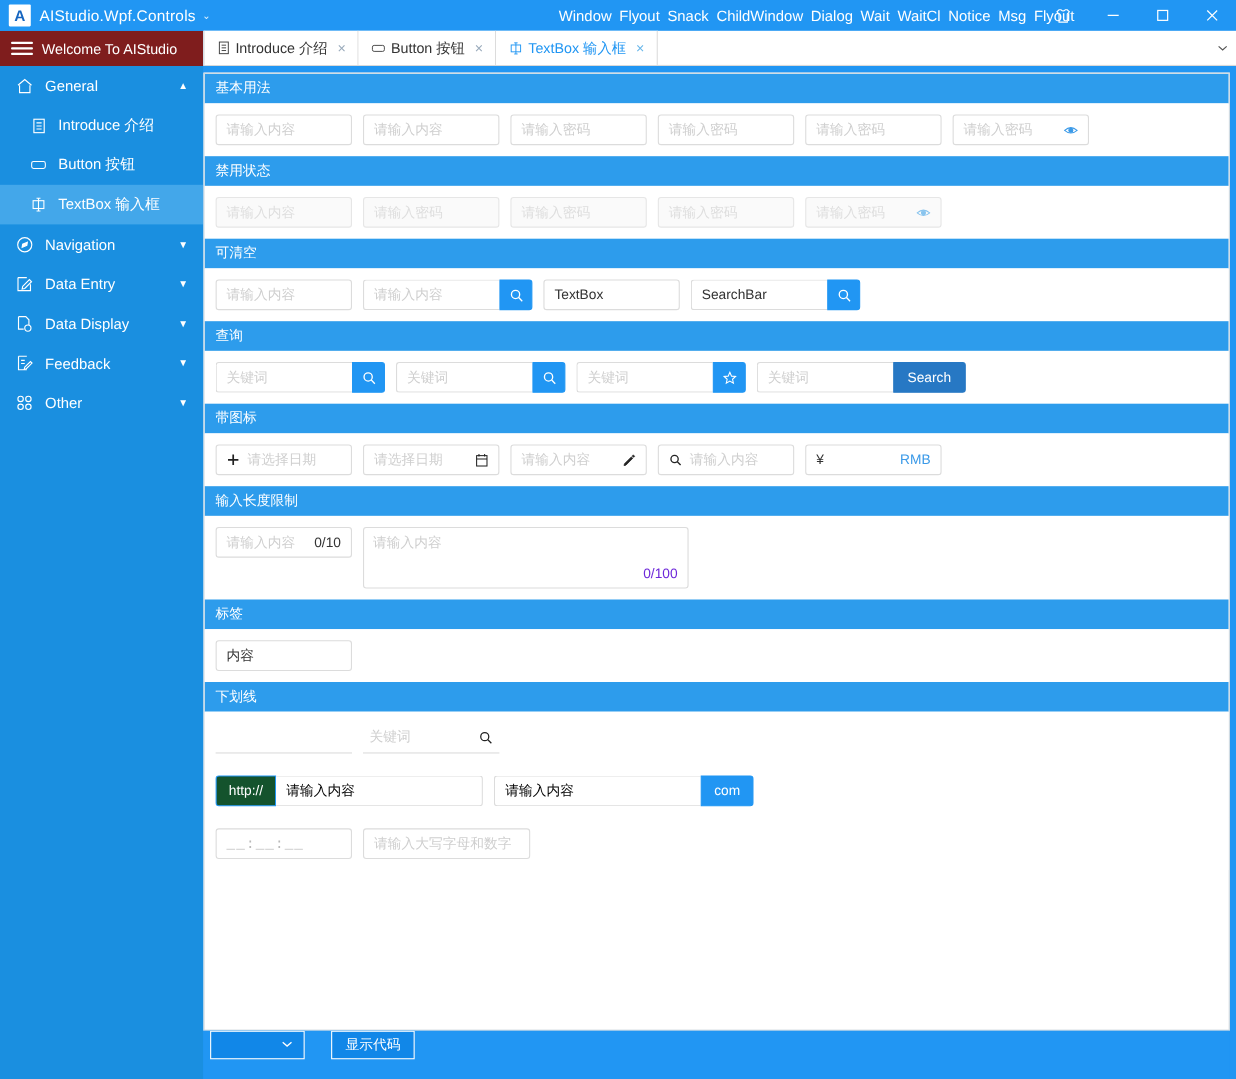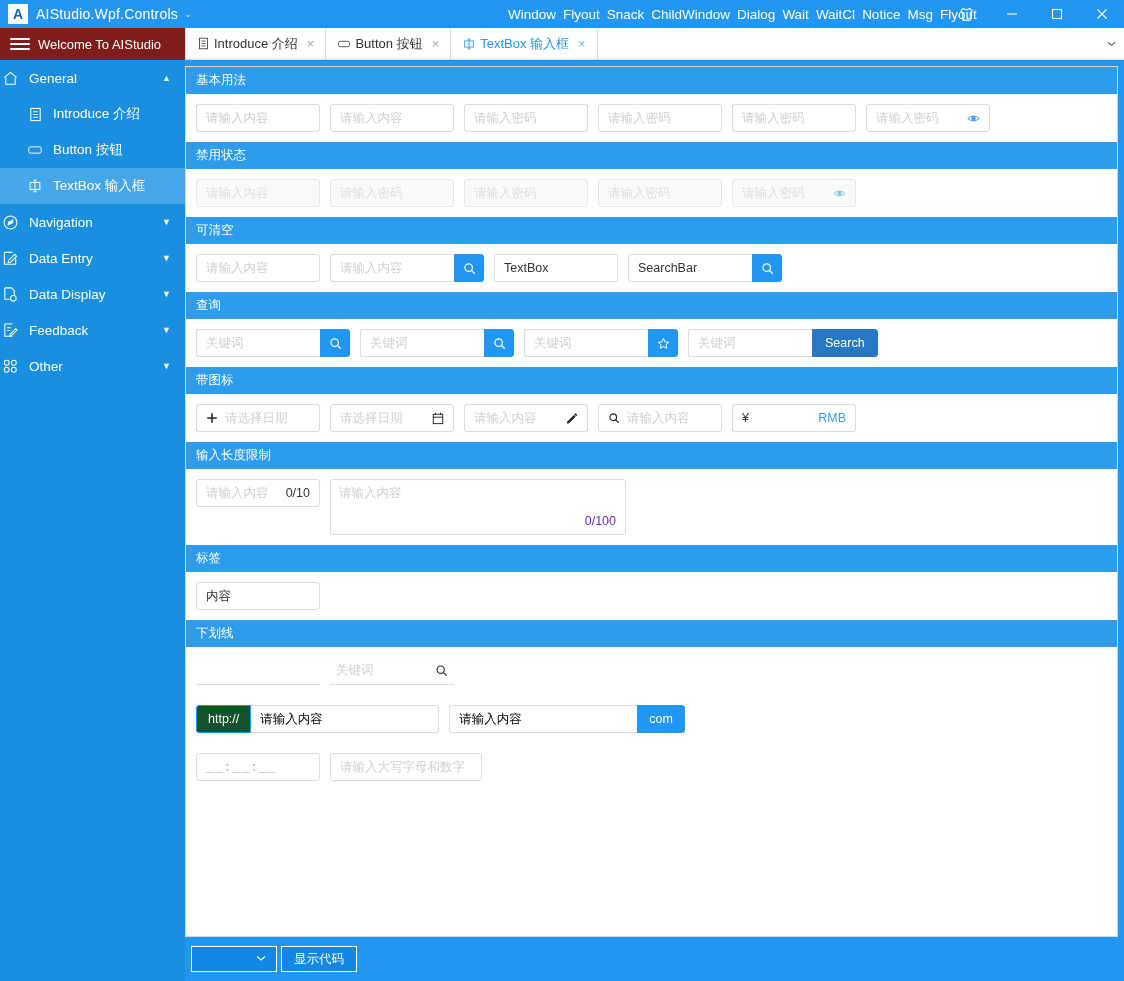--- a/index.html
+++ b/index.html
@@ -76,20 +76,21 @@
   .hamburger i {
     display: block; height: 2px; background: #fff;
     margin: 3px 0; border-radius: 1px;
   }
   .sidebar-header-text { font-size: 13px; color: #fff; }
 
   .nav-group-head, .nav-item {
     display: flex; align-items: center;
     height: 36px; color: #ffffff;
     font-size: 13.5px; cursor: default;
+    padding-left: 12px;
   }
   .nav-group-head .nav-ico { margin-right: 9px; width: 20px; display:flex; align-items:center; justify-content:center;}
   .nav-item .nav-ico { margin-right: 9px; width: 18px; display:flex; align-items:center; justify-content:center;}
   .nav-item { padding-left: 26px; }
   .nav-item.active { background: #43a7ea; }
   .nav-item.active .nav-label { color: #fff; }
   .nav-caret { margin-left: auto; margin-right: 14px; font-size: 9px; color: #fff; }
   .nav-label { white-space: nowrap; }
 
   
@@ -248,22 +249,22 @@
 
   .mask-txt {
     font-family: "Liberation Mono", "DejaVu Sans Mono", monospace;
     color: #b9b9b9; letter-spacing: 1px; font-size: 13px;
   }
 
   
   .bottombar {
     flex: 0 0 44px; height: 44px;
     background: #2196f3;
-    display: flex; align-items: center;
-    padding-left: 6px; gap: 4px;
+    display: flex; 
+    padding-left: 6px; gap: 24px;
   }
   .combo-select {
     width: 86px; height: 26px;
     background: #1187e8; border: 1px solid #ffffff;
     display: flex; align-items: center; justify-content: flex-end;
     padding-right: 9px; color: #fff; font-size: 11px;
   }
   .code-btn {
     height: 26px; padding: 0 12px;
     background: #1187e8; border: 1px solid #ffffff;

